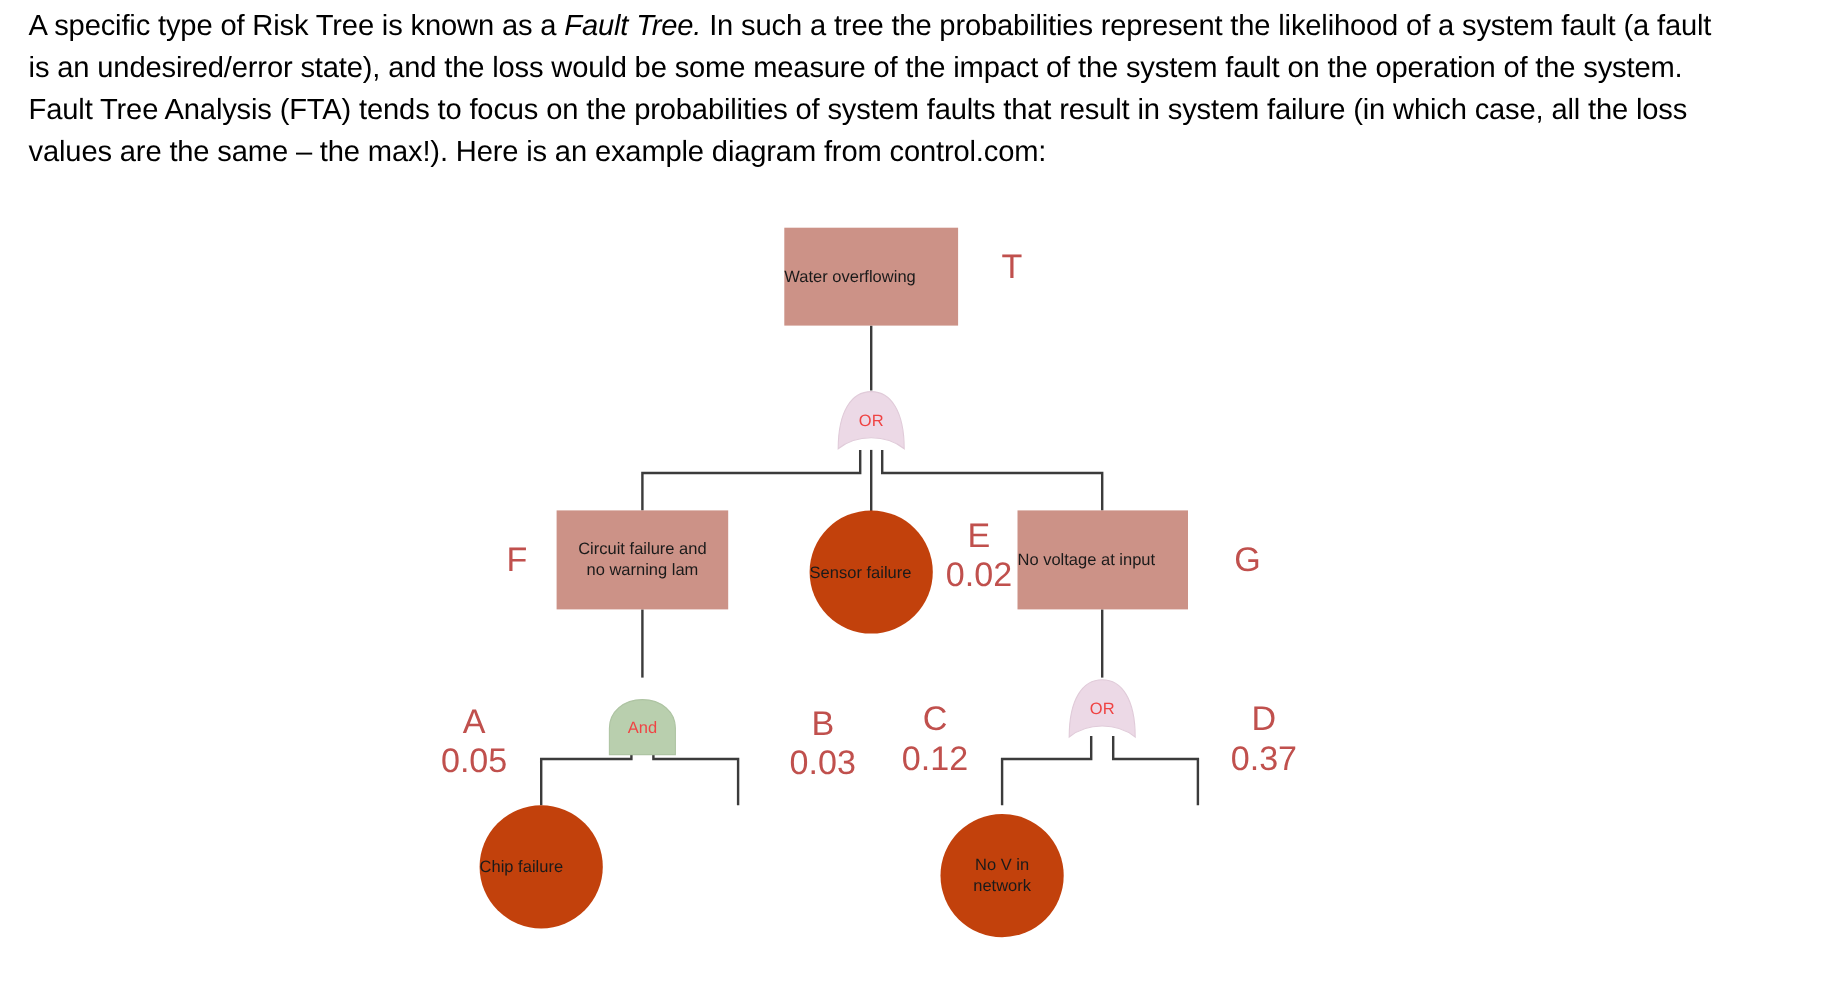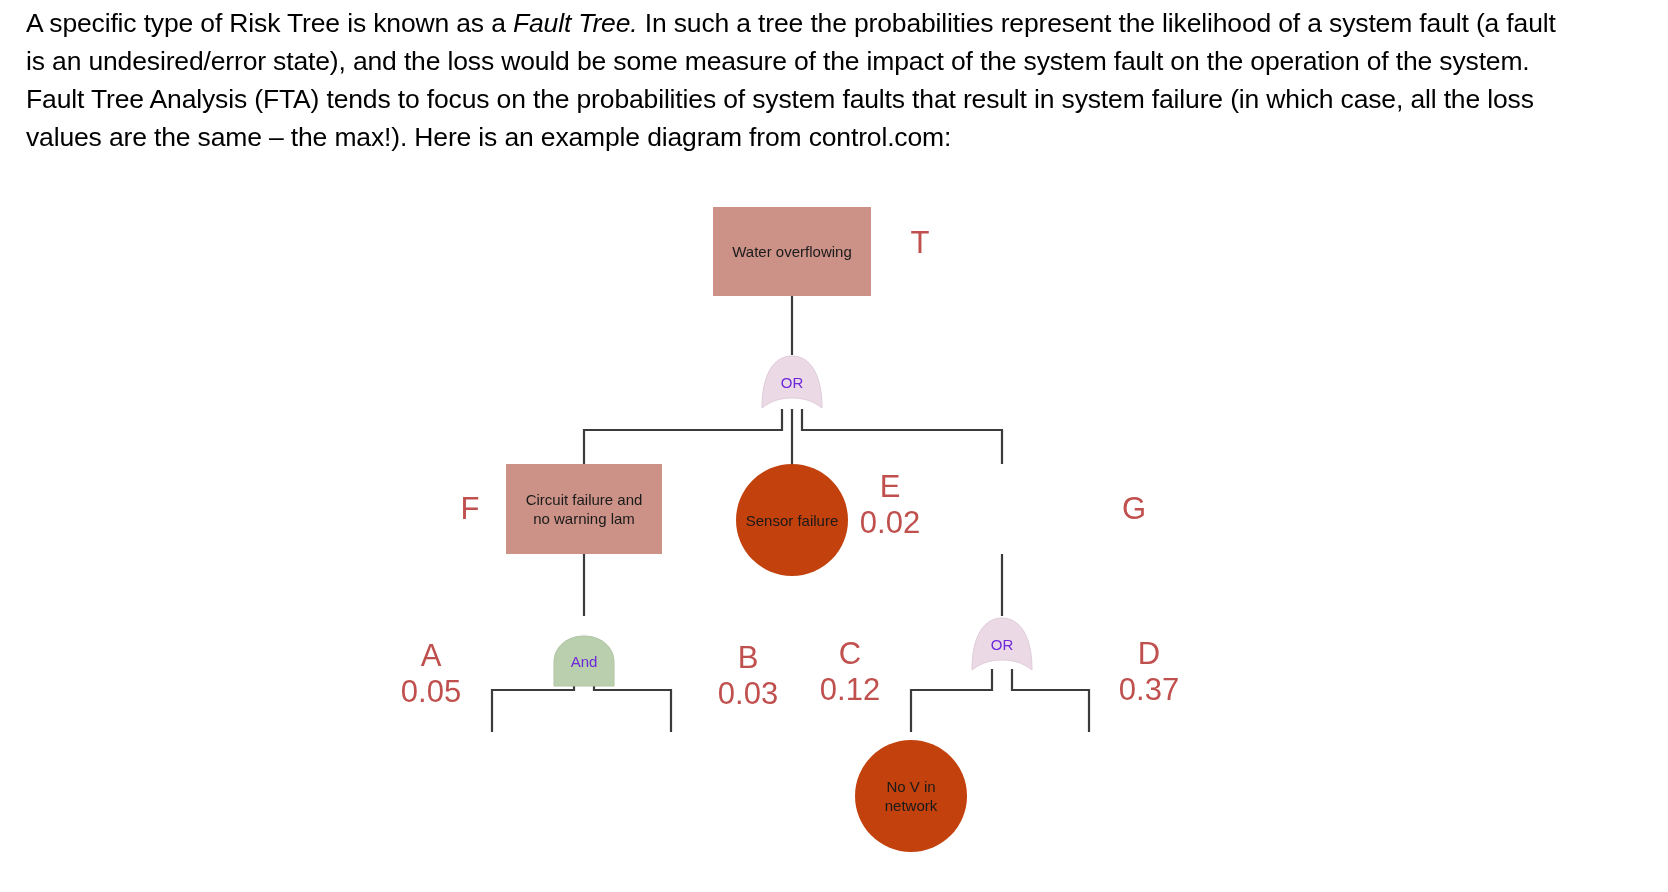--- a/index.html
+++ b/index.html
@@ -51,40 +51,40 @@
     position: absolute;
     left: 0; top: 0;
     width: 1668px; height: 696px;
   }
 
   .node {
     position: absolute;
     box-sizing: border-box;
     display: flex;
     align-items: center;
-    justify-content: center;
+    justify-content: flex-start;
     text-align: center;
     font-size: 15px;
     line-height: 19px;
     color: #1a1a1a;
   }
   .rect {
     background: #cc9287;
   }
   .circle {
     background: #c2410c;
     border-radius: 50%;
   }
   .gate {
     position: absolute;
     display: flex;
     align-items: center;
     justify-content: center;
     font-size: 15px;
-    color: #6d28d9;
+    color: #ef4444;
   }
   .gate svg {
     position: absolute;
     left: 0; top: 0;
   }
   .gate span {
     position: relative;
     z-index: 2;
   }
 
@@ -151,20 +151,23 @@
   </div>
 
   <div class="node circle" style="left:736px; top:268px; width:112px; height:112px;">
     <span>Sensor failure</span>
   </div>
   <div class="tag" style="left:855px; top:273px; width:70px;">
     <span class="letter">E</span>
     <span class="prob">0.02</span>
   </div>
 
+  <div class="node rect" style="left:925px; top:268px; width:155px; height:90px;">
+    <span>No voltage at input</span>
+  </div>
   <div class="tag" style="left:1112px; top:295px; width:44px;">
     <span class="letter">G</span>
   </div>
 
   <div class="gate" style="left:552px; top:438px; width:64px; height:54px;">
     <svg width="64" height="54" viewBox="0 0 64 54" xmlns="http://www.w3.org/2000/svg">
       <path d="M 2,52 L 2,28 C 2,13 15,2 32,2 C 49,2 62,13 62,28 L 62,52 Z" fill="#b9cfae" stroke="#aec4a3" stroke-width="1"></path>
     </svg>
     <span>And</span>
   </div>
@@ -186,17 +189,20 @@
   </div>
   <div class="tag" style="left:815px; top:440px; width:70px;">
     <span class="letter">C</span>
     <span class="prob">0.12</span>
   </div>
   <div class="tag" style="left:1114px; top:440px; width:70px;">
     <span class="letter">D</span>
     <span class="prob">0.37</span>
   </div>
 
+  <div class="node circle" style="left:436px; top:536px; width:112px; height:112px;">
+    <span>Chip failure</span>
+  </div>
   <div class="node circle" style="left:855px; top:544px; width:112px; height:112px; padding:0 4px;">
     <span>No V in network</span>
   </div>
 
 </div>
 
 </body></html>

